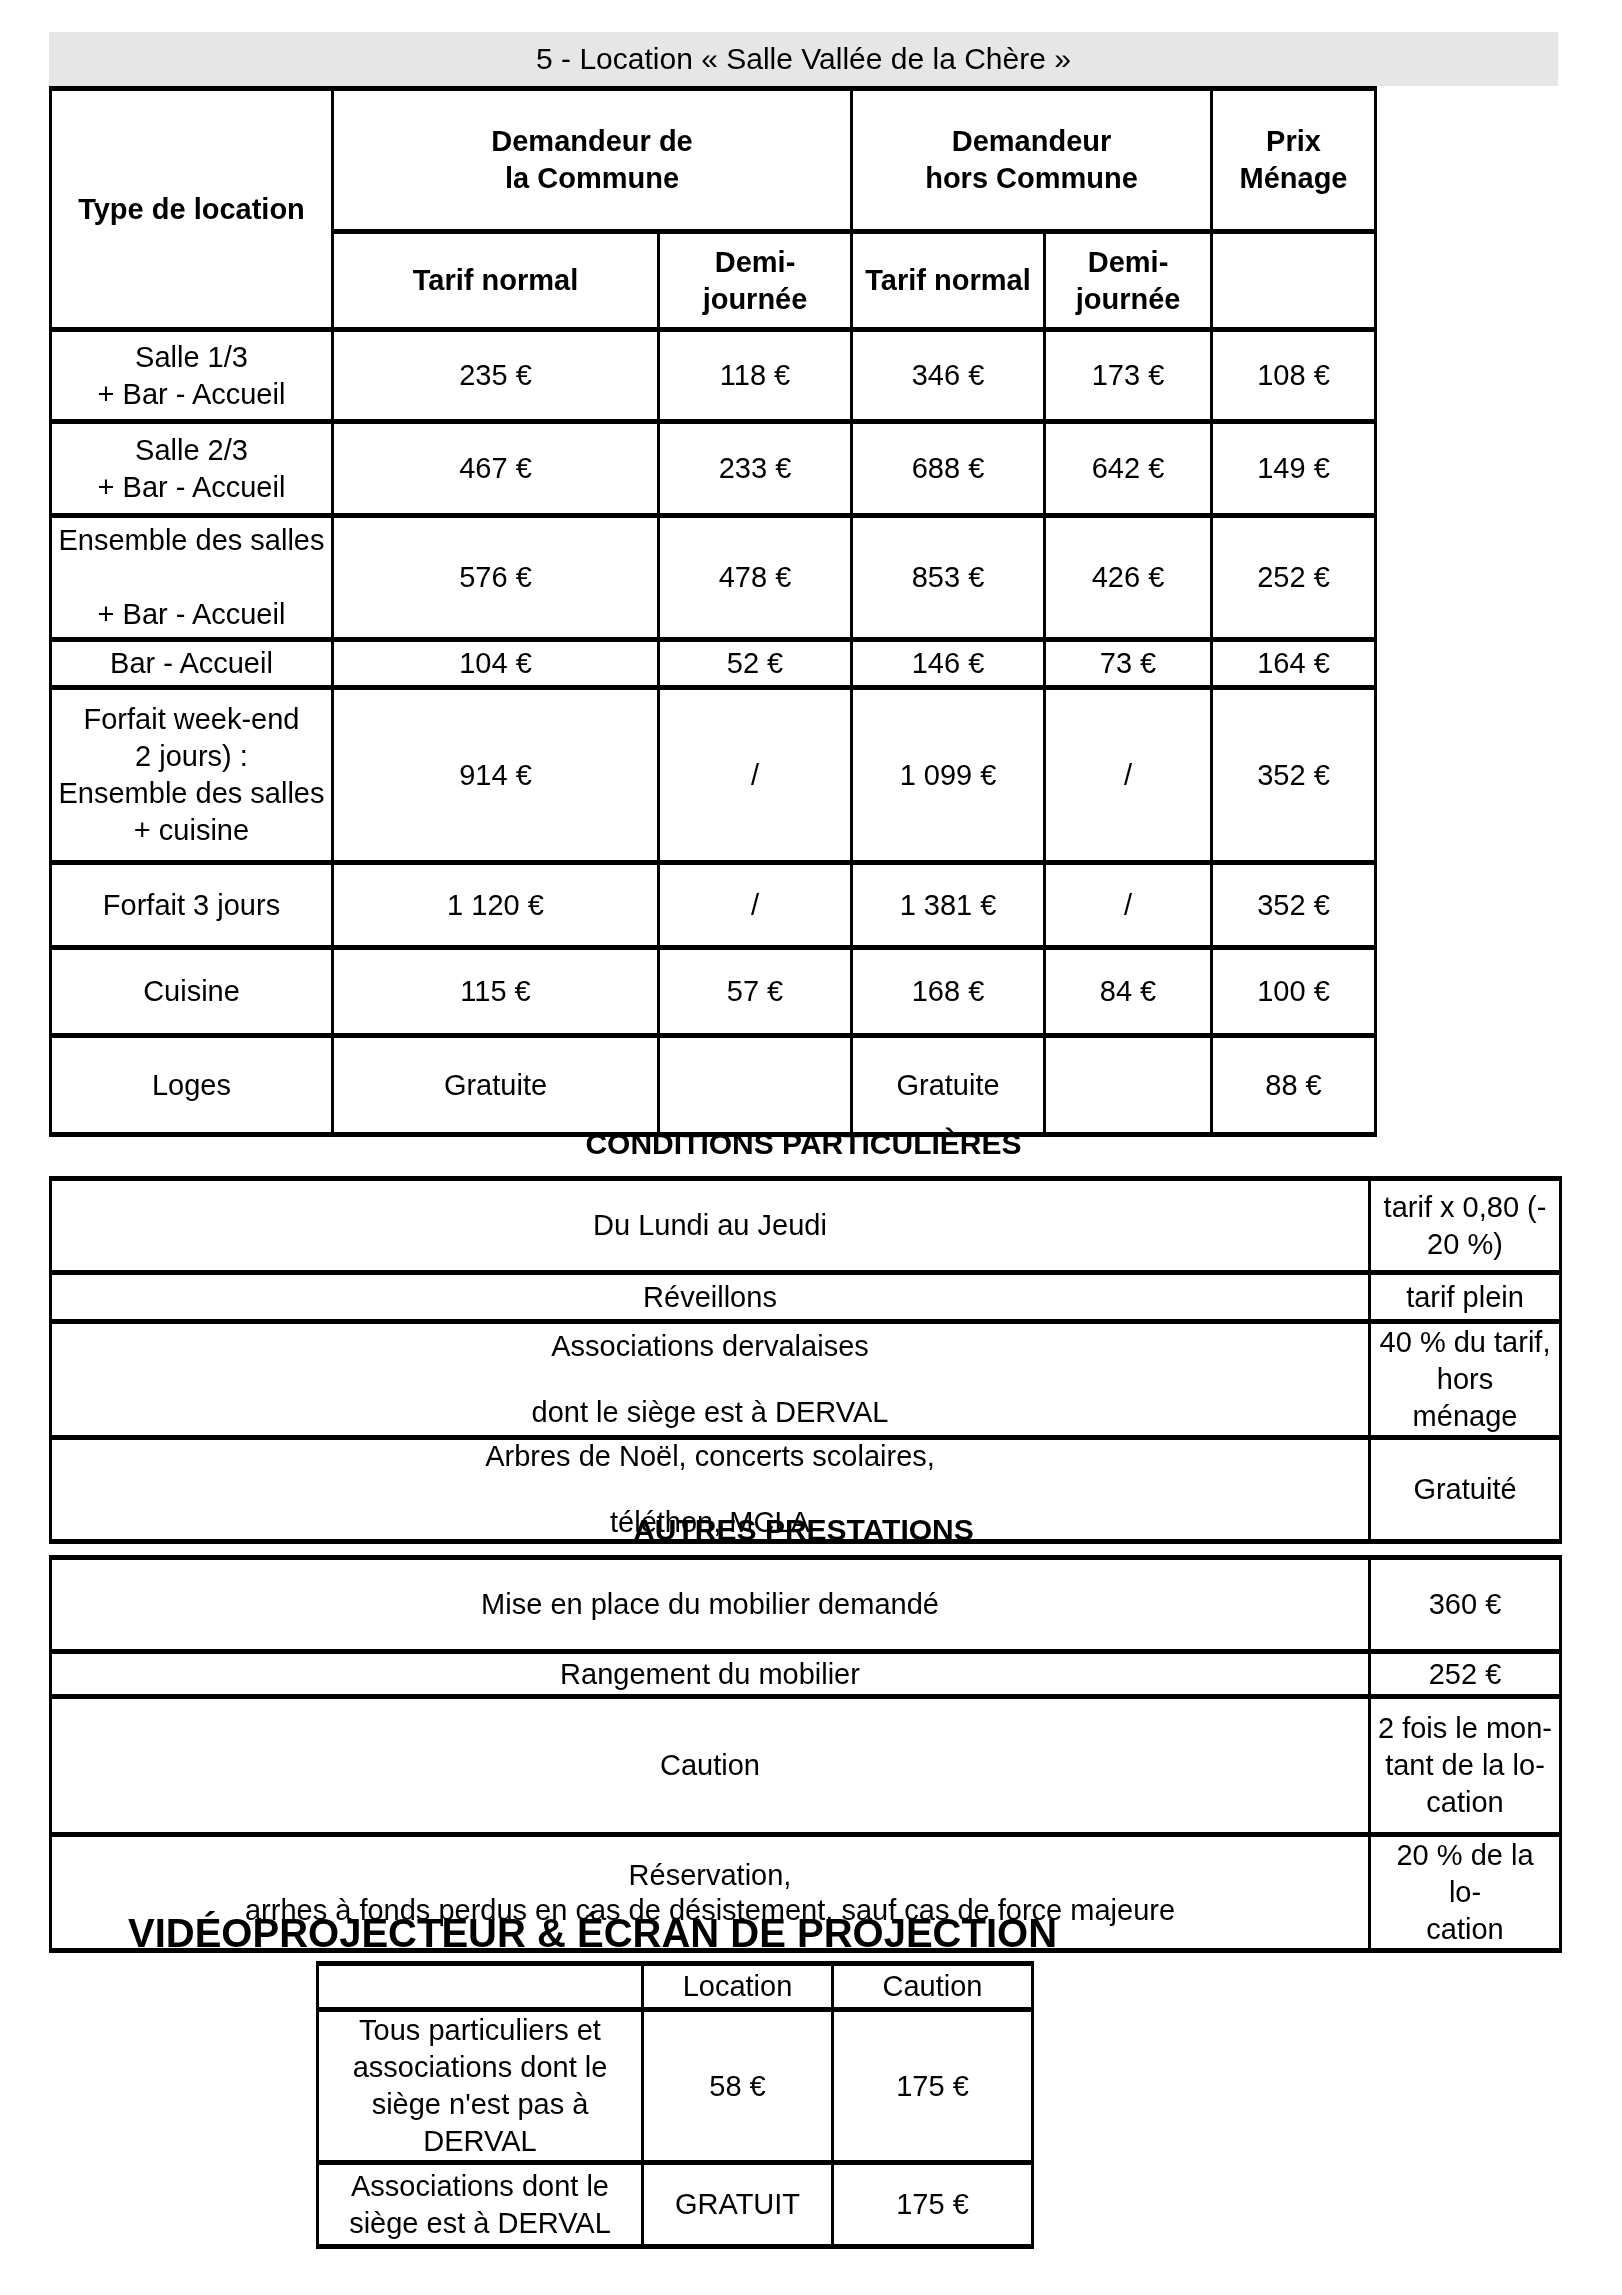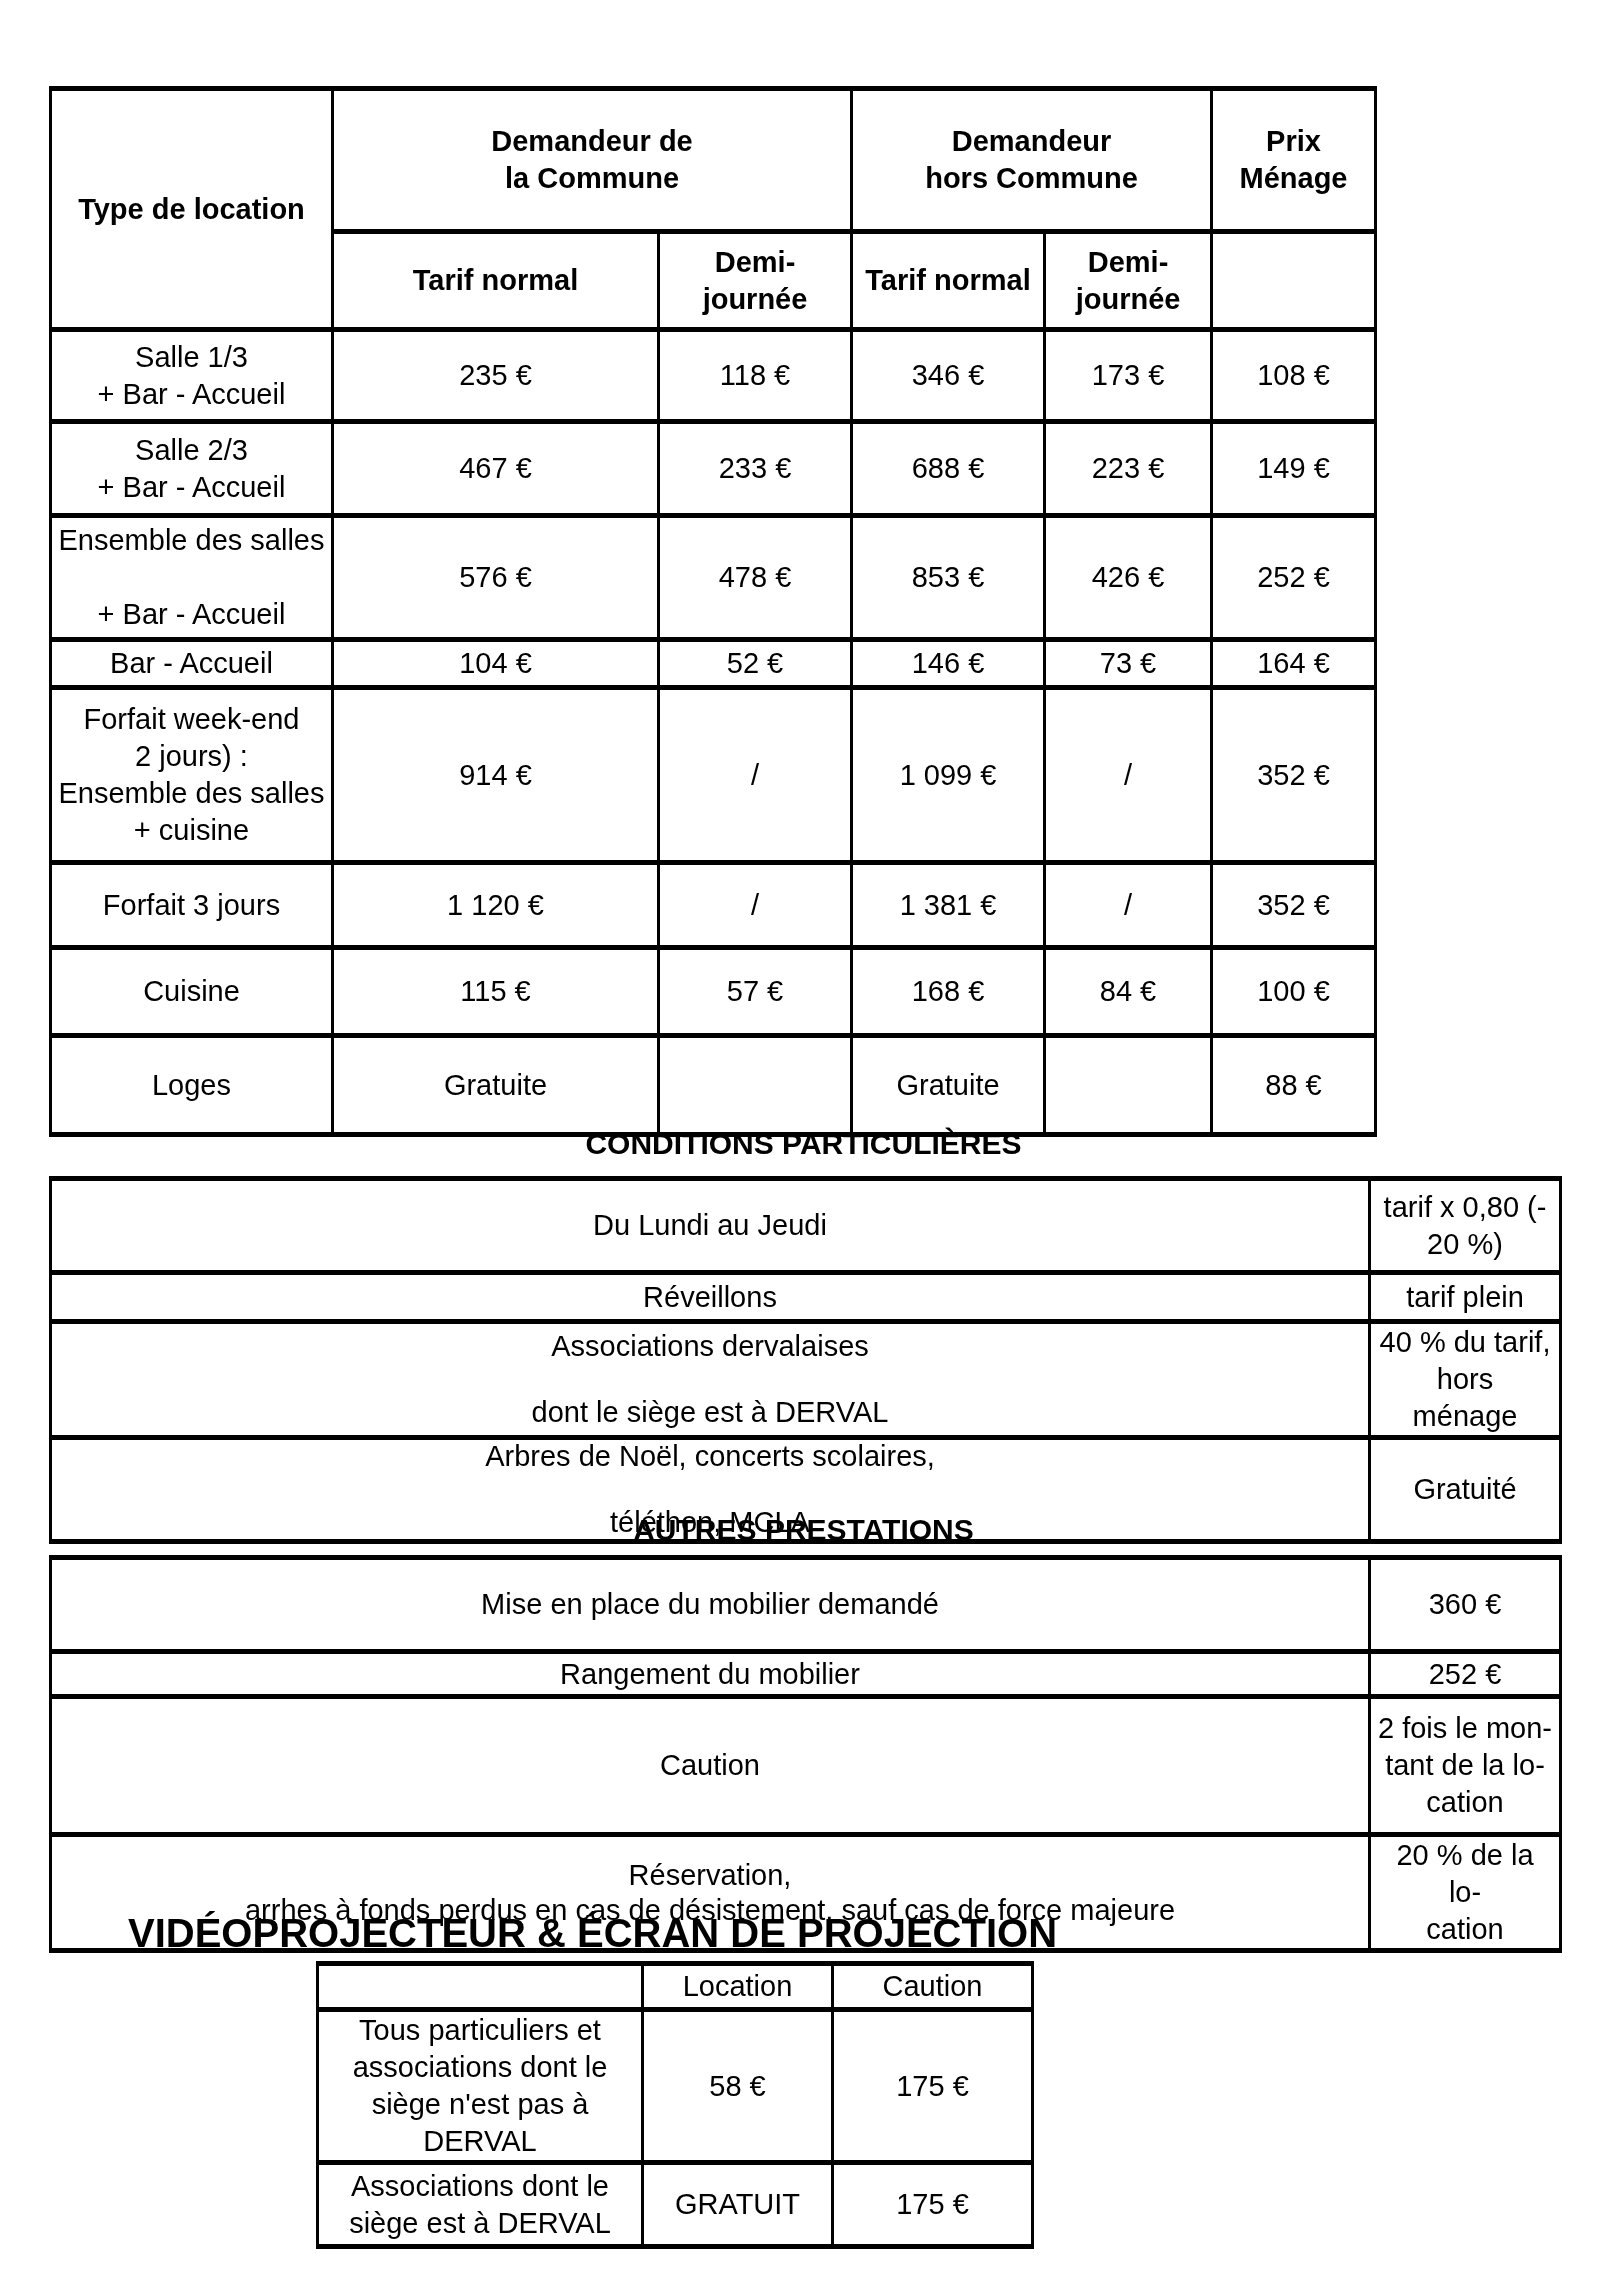--- a/index.html
+++ b/index.html
@@ -59,20 +59,23 @@
     left: 128px; top: 1914px; height: 39px;
     display: flex; align-items: center;
     font-size: 40px; font-weight: bold;
   }
 </style>
 </head>
 <body>
 
 <div class="page">
 
+  <div class="banner">
+    <span>5 - Location « Salle Vallée de la Chère »</span>
+  </div>
 
   <table class="tbl main">
     <colgroup>
       <col style="width:282px">
         <col style="width:326px">
         <col style="width:193px">
       <col style="width:193px">
         <col style="width:167px">
         <col style="width:164px">
     </colgroup>
@@ -103,21 +106,21 @@
       <td>346 €</td>
       <td>173 €</td>
       <td>108 €</td>
     </tr>
     <tr style="height:94px">
       <td>Salle 2/3
 + Bar - Accueil</td>
       <td>467 €</td>
       <td>233 €</td>
       <td>688 €</td>
-      <td>223 €</td>
+      <td>642 €</td>
       <td>149 €</td>
     </tr>
     <tr style="height:124px">
       <td>Ensemble des salles
 
 + Bar - Accueil</td>
       <td>576 €</td>
       <td>478 €</td>
       <td>853 €</td>
       <td>426 €</td>

